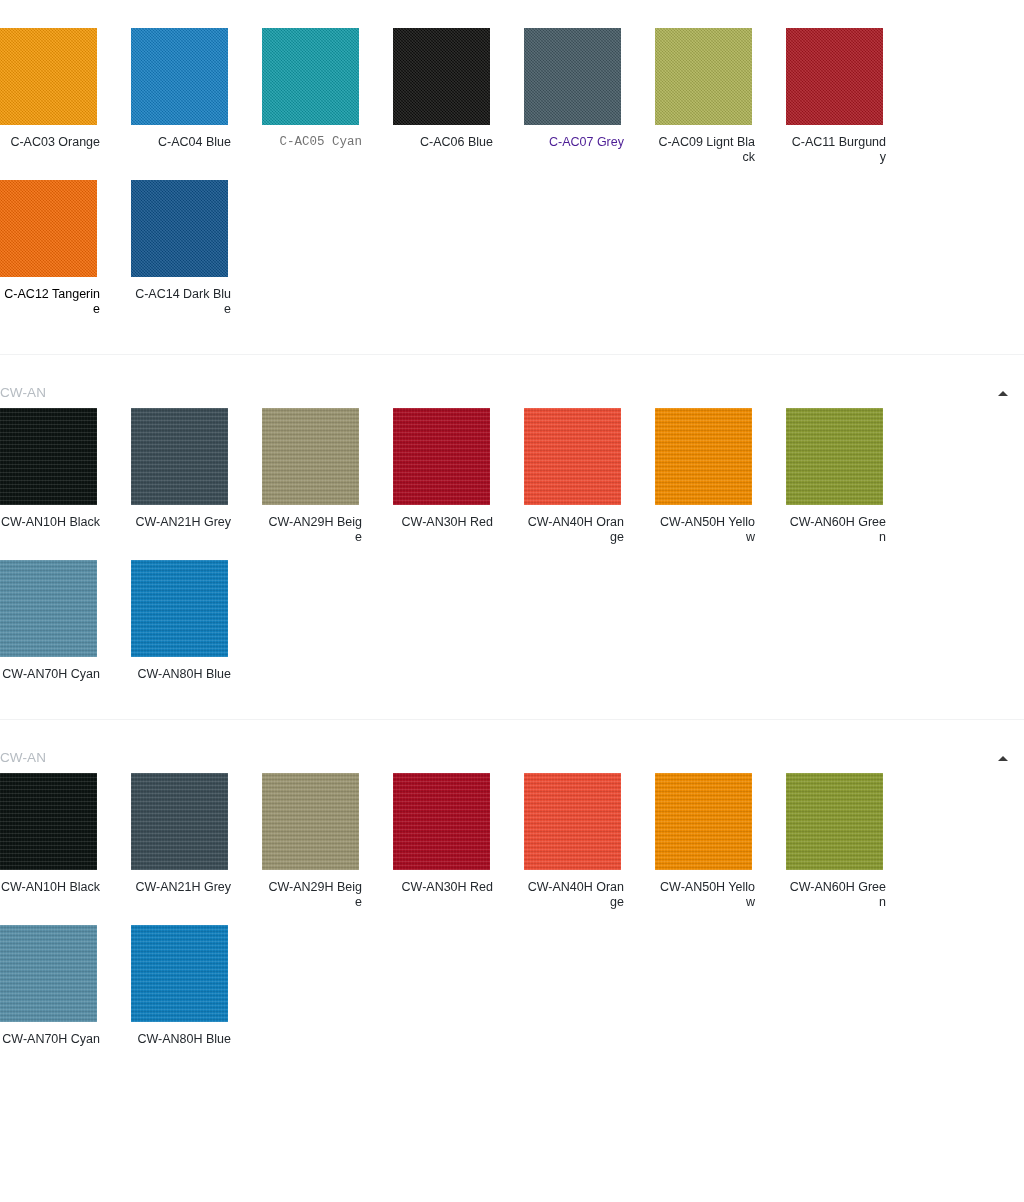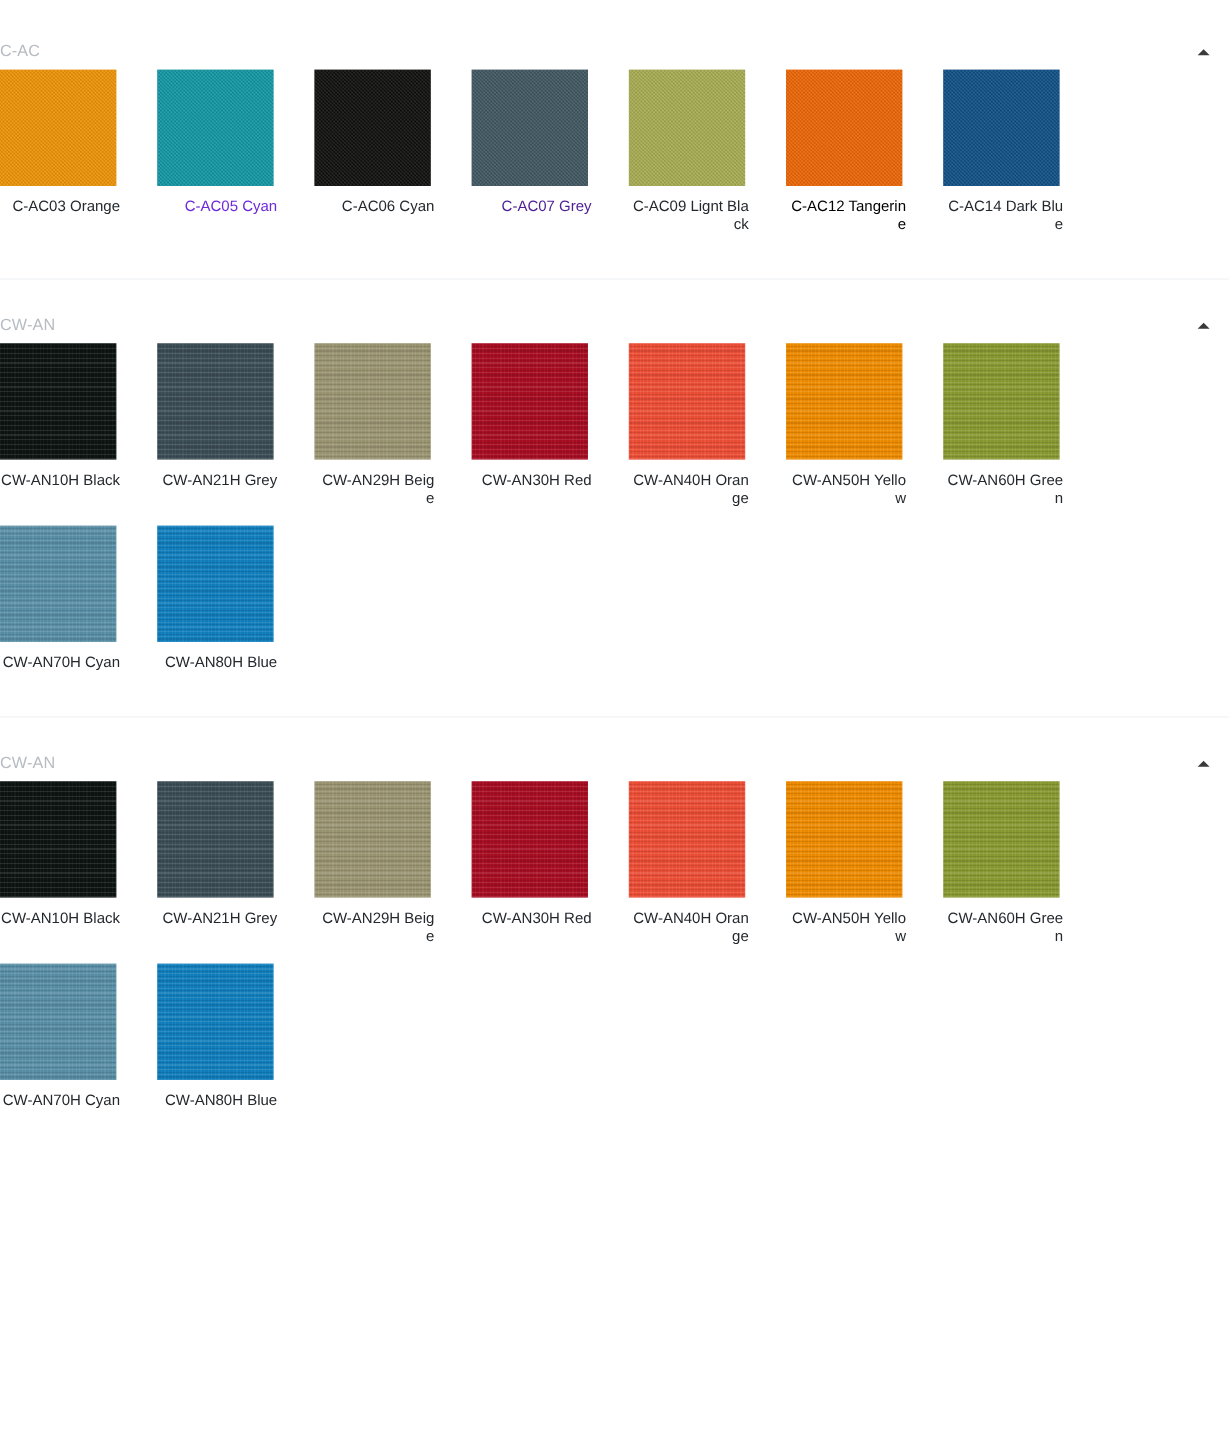--- a/index.html
+++ b/index.html
@@ -103,53 +103,55 @@
   .sp-gap   { height: 22px; }
   .sp-gap2  { height: 23px; }
 </style>
 </head>
 <body style="background: rgb(255, 255, 255);">
 
 <div class="page">
   <div class="sp-top-1"></div>
   <div id="sections-root">
   <div class="section">
-    <div class="section-head">
-      <div class="section-title" style="color: rgb(182, 188, 194);">C-AC</div>
-      <div class="collapse-toggle">
-        <span class="caret-up" style="border-bottom-color: rgb(58, 58, 58);"></span>
-      </div>
-    </div>
     <div class="swatch-grid">
   <div class="swatch-cell">
     <div class="swatch-chip tex-weave" title="C-AC03 Orange" style="background-color: rgb(241, 148, 0);"></div>
     <div class="swatch-label" style="color: rgb(36, 41, 46);">C-AC03 Orange</div>
   </div>
 
+  <div class="swatch-cell">
+    <div class="swatch-chip tex-weave" title="C-AC04 Blue" style="background-color: rgb(17, 123, 190);"></div>
+    <div class="swatch-label" style="color: rgb(36, 41, 46);">C-AC04 Blue</div>
+  </div>
 
   <div class="swatch-cell">
     <div class="swatch-chip tex-weave" title="C-AC05 Cyan" style="background-color: rgb(13, 151, 163);"></div>
-    <div class="swatch-label" style="color: #6d28d9;">C-AC05 Cyan</div>
+    <div class="swatch-label" style="color: #737373; font-family: Liberation Mono, monospace;">C-AC05 Cyan</div>
   </div>
 
   <div class="swatch-cell">
     <div class="swatch-chip tex-weave" title="C-AC06 Black" style="background-color: rgb(10, 10, 8);"></div>
-    <div class="swatch-label" style="color: rgb(36, 41, 46);">C-AC06 Cyan</div>
+    <div class="swatch-label" style="color: rgb(36, 41, 46);">C-AC06 Blue</div>
   </div>
 
   <div class="swatch-cell">
     <div class="swatch-chip tex-weave" title="C-AC07 Grey" style="background-color: rgb(61, 84, 94);"></div>
     <div class="swatch-label" style="color: #4c1d95;">C-AC07 Grey</div>
   </div>
 
   <div class="swatch-cell">
     <div class="swatch-chip tex-weave" title="C-AC09 Lignt Green" style="background-color: rgb(168, 173, 79);"></div>
     <div class="swatch-label" style="color: rgb(36, 41, 46);">C-AC09 Lignt Black</div>
   </div>
 
+  <div class="swatch-cell">
+    <div class="swatch-chip tex-weave" title="C-AC11 Burgundy" style="background-color: rgb(166, 18, 27);"></div>
+    <div class="swatch-label" style="color: rgb(36, 41, 46);">C-AC11 Burgundy</div>
+  </div>
 
   <div class="swatch-cell">
     <div class="swatch-chip tex-weave" title="C-AC12 Tangerine" style="background-color: rgb(240, 100, 0);"></div>
     <div class="swatch-label" style="color: #000000;">C-AC12 Tangerine</div>
   </div>
 
   <div class="swatch-cell">
     <div class="swatch-chip tex-weave" title="C-AC14 Dark Blue" style="background-color: rgb(10, 77, 134);"></div>
     <div class="swatch-label" style="color: rgb(36, 41, 46);">C-AC14 Dark Blue</div>
   </div>

